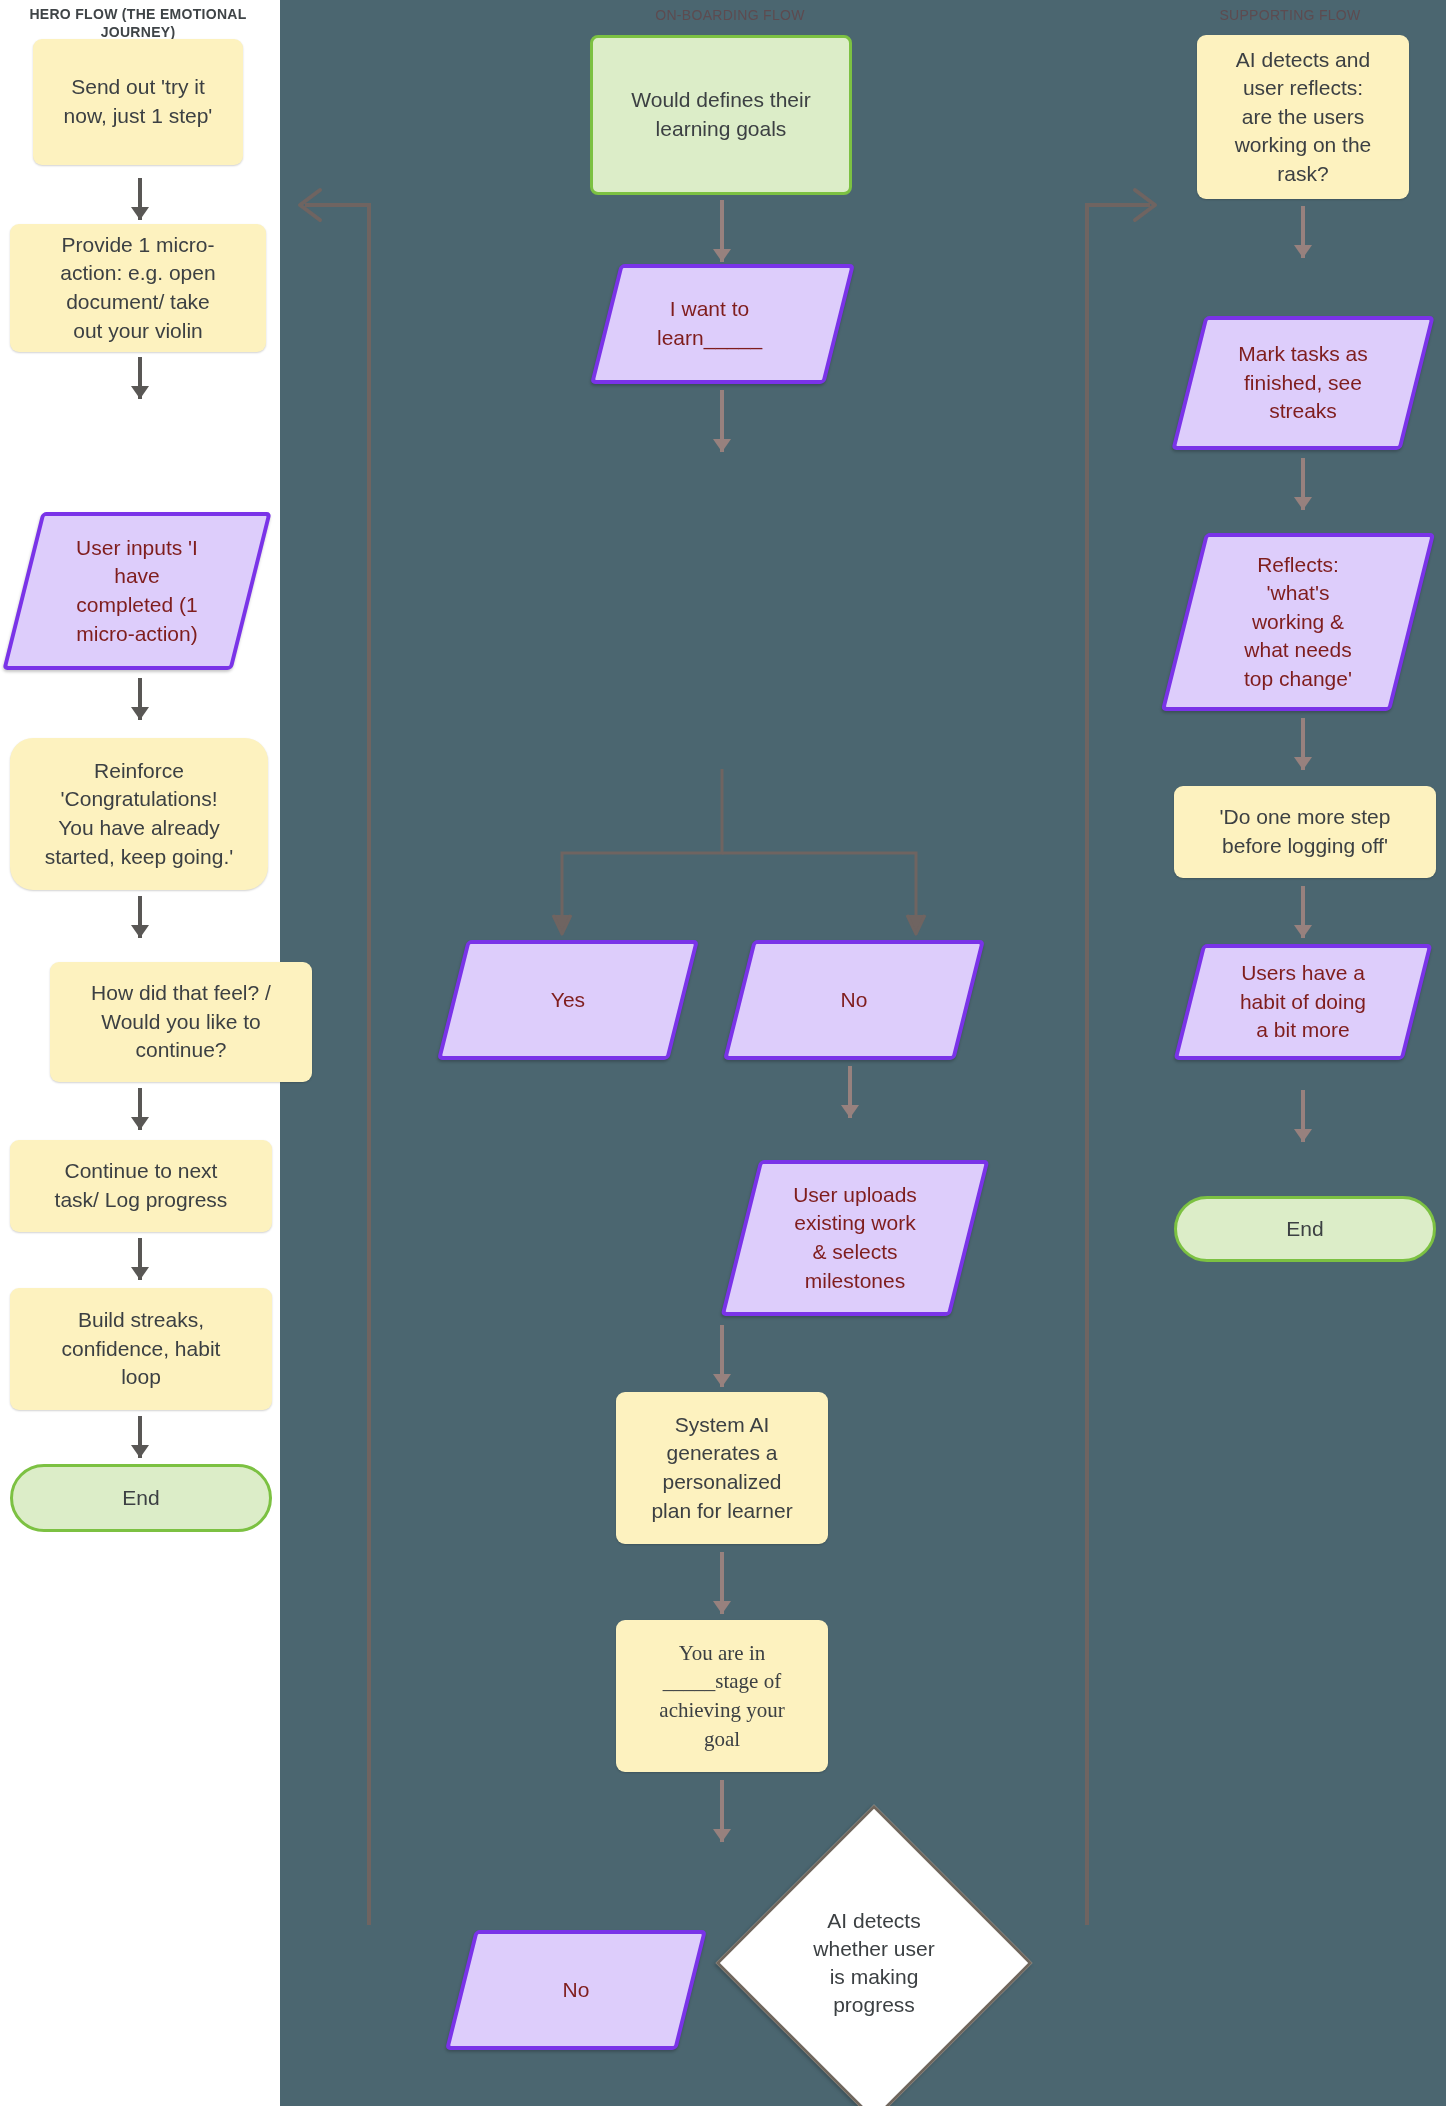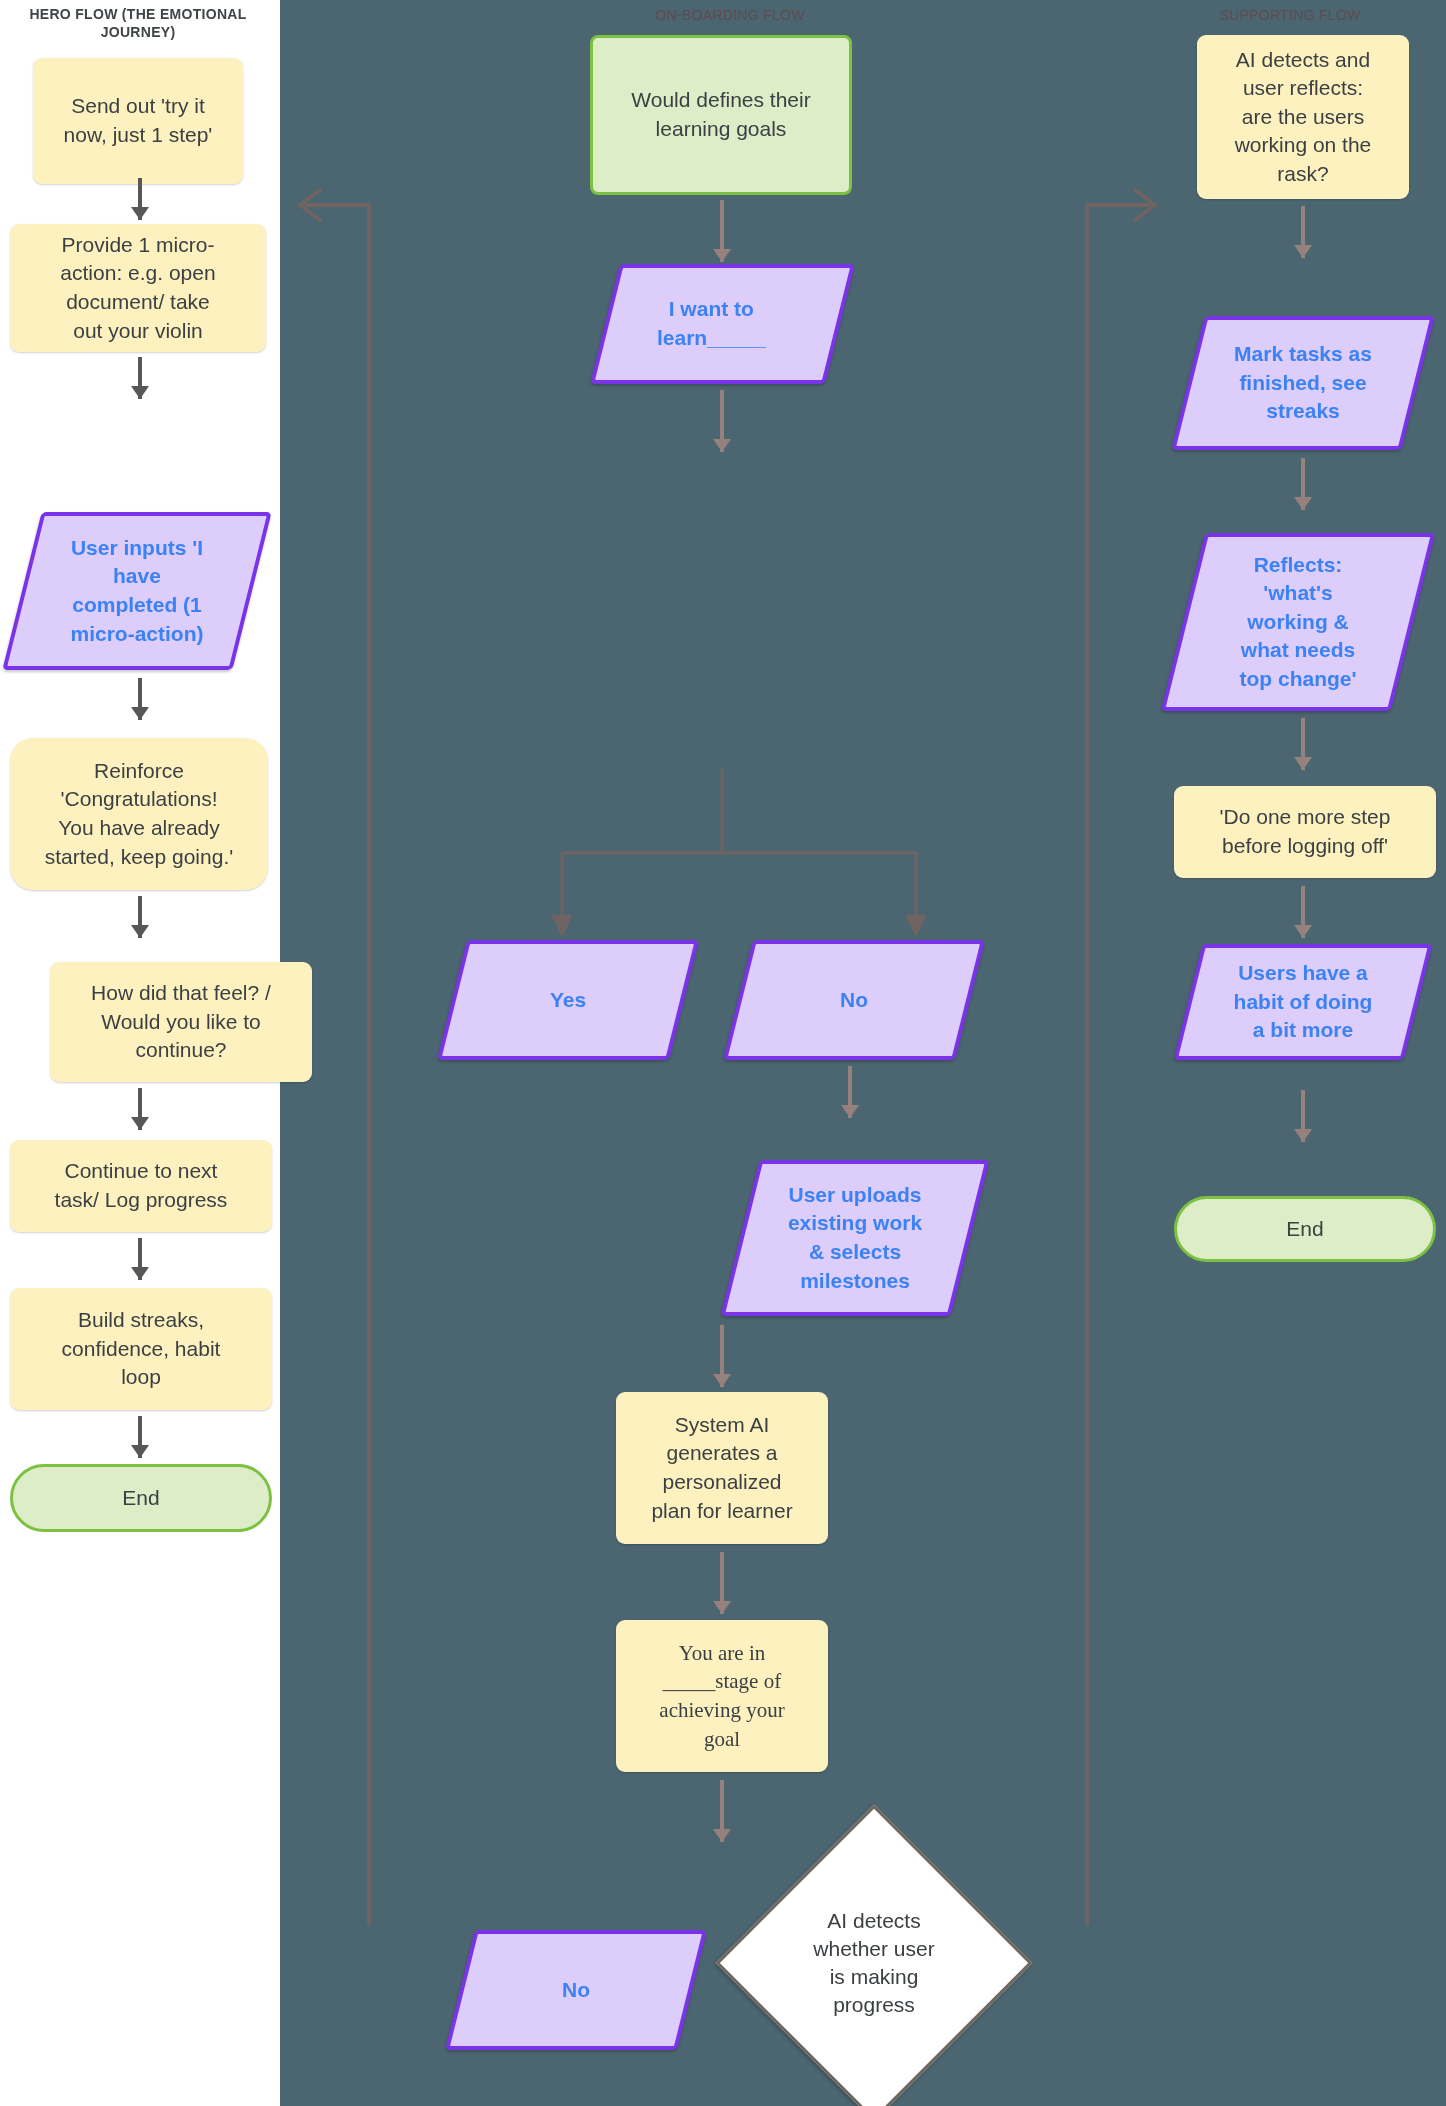--- a/index.html
+++ b/index.html
@@ -67,23 +67,23 @@
     background:#ddcdfb;
     border:4px solid #7a33e8;
     border-radius:5px;
     transform:skewX(-14deg);
     box-shadow:0 2px 3px rgba(0,0,0,.22);
   }
   .para-wrap .label{
     position:absolute;inset:0;
     display:flex;align-items:center;justify-content:center;
     text-align:center;
-    color:#3b82f6;font-size:21px;line-height:1.36;
+    color:#7f1d1d;font-size:21px;line-height:1.36;
     white-space:pre-line;
-    padding:4px 14px;box-sizing:border-box;font-weight:bold;
+    padding:4px 14px;box-sizing:border-box;
   }
   .dia-wrap{position:absolute;}
   .dia-wrap .rot{
     position:absolute;inset:0;
     background:#ffffff;
     border:3px solid #6f665d;
     transform:rotate(45deg);
     box-shadow:0 2px 4px rgba(0,0,0,.25);
   }
   .dia-wrap .label{
@@ -127,21 +127,21 @@
     <path d="M 722 769 L 722 853 L 562 853 L 562 926" fill="none" stroke="#6f6461" stroke-width="3"></path>
     <path d="M 722 853 L 916 853 L 916 926" fill="none" stroke="#6f6461" stroke-width="3"></path>
     <path d="M 553 915 L 562 934 L 571 915" fill="#6f6461" stroke="#6f6461" stroke-width="3" stroke-linejoin="round"></path>
     <path d="M 907 915 L 916 934 L 925 915" fill="#6f6461" stroke="#6f6461" stroke-width="3" stroke-linejoin="round"></path>
   </svg>
 
   <div class="col-header" id="hdr-hero">HERO FLOW (THE EMOTIONAL JOURNEY)</div>
   <div class="col-header" id="hdr-onboard">ON-BOARDING FLOW</div>
   <div class="col-header" id="hdr-support">SUPPORTING FLOW</div>
 
-  <div class="node n-rect" style="left:33px;top:58px;width:210px;height:126px;">
+  <div class="node n-rect" style="left:33px;top:39px;width:210px;height:126px;">
     <span class="txt">Send out 'try it
 now, just 1 step'</span>
   </div>
   <div class="arrow" style="left:130px;top:178px;width:20px;height:42px;">
     <div class="stem"></div>
       <div class="head"></div>
   </div>
 
   <div class="node n-rect" style="left:10px;top:224px;width:256px;height:128px;">
     <span class="txt">Provide 1 micro-

